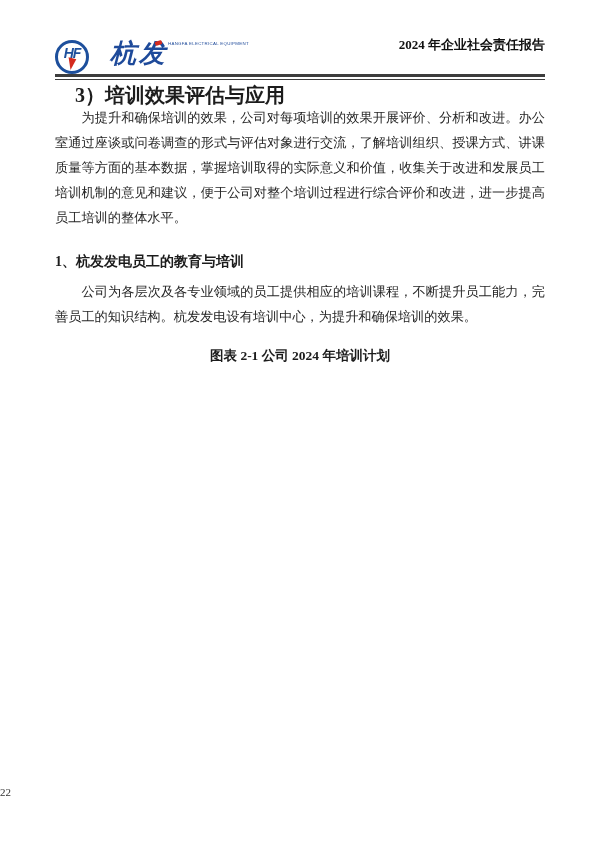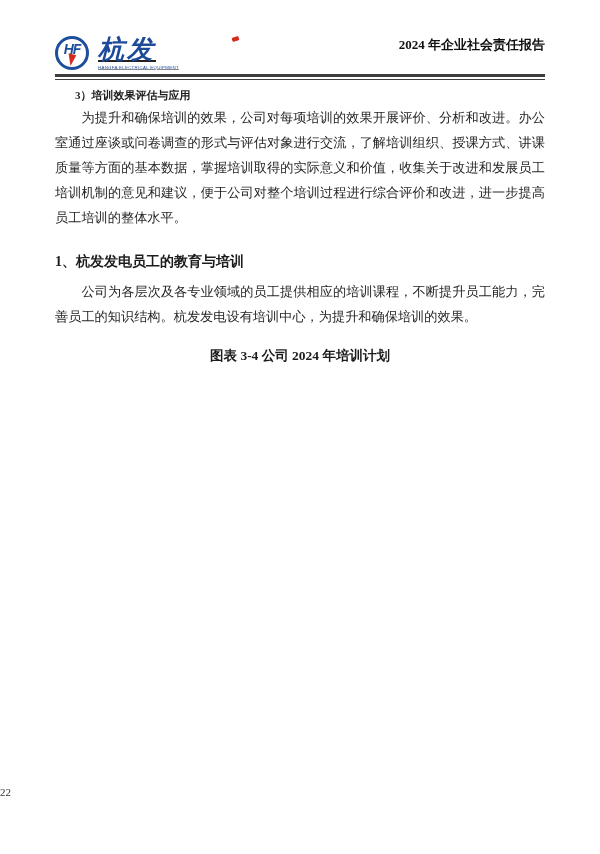--- a/index.html
+++ b/index.html
@@ -19,21 +19,21 @@
     width: 490px;
   }
   
   .header {
     display: flex;
     justify-content: space-between;
     align-items: flex-end;
     margin-top: 30px;
     height: 44px;
   }
-  .logo-row { display: flex; align-items: flex-start; gap: 9px; text-decoration: underline; }
+  .logo-row { display: flex; align-items: flex-start; gap: 21px; }
   .logo-emblem {
     position: relative;
     width: 34px; height: 34px;
     border: 3px solid #1d4f9c;
     border-radius: 50%;
     background: #ffffff;
     box-sizing: border-box;
     flex: 0 0 auto;
   }
   .logo-emblem .hf {
@@ -49,21 +49,21 @@
   }
   .logo-emblem .swoosh {
     position: absolute;
     left: 9px; bottom: 1px;
     width: 0; height: 0;
     border-left: 5px solid transparent;
     border-right: 3px solid transparent;
     border-top: 12px solid #d42b1e;
     transform: rotate(14deg);
   }
-  .logo-text-block { display: flex; flex-direction: column; }
+  .logo-text-block { display: flex; flex-direction: row; }
   .logo-cn {
     font-family: "Liberation Serif", "DejaVu Serif", serif;
     font-weight: bold;
     font-style: italic;
     font-size: 26px;
     line-height: 28px;
     color: #1e4a9a;
     letter-spacing: 3px;
     position: relative;
   }
@@ -95,21 +95,21 @@
   .double-rule {
     height: 2px;
     background: #ffffff;
     border-top: 3px solid #3d3d3d;
     border-bottom: 1px solid #3d3d3d;
   }
   
   .h3 {
     margin: 5px 0 0 0;
     padding-left: 20px;
-    font-size: 11px;
+    font-size: 20px;
     font-weight: bold;
     color: #1c1c1c;
     line-height: 20px;
   }
   .para {
     margin: 0;
     font-size: 13.2px;
     line-height: 25px;
     color: #262626;
     text-align: justify;
@@ -169,18 +169,18 @@
 
     <h3 class="h3">3）培训效果评估与应用</h3>
 
     <p class="para para-1">为提升和确保培训的效果，公司对每项培训的效果开展评价、分析和改进。办公室通过座谈或问卷调查的形式与评估对象进行交流，了解培训组织、授课方式、讲课质量等方面的基本数据，掌握培训取得的实际意义和价值，收集关于改进和发展员工培训机制的意见和建议，便于公司对整个培训过程进行综合评价和改进，进一步提高员工培训的整体水平。</p>
 
     <h3 class="h4">1、杭发发电员工的教育与培训</h3>
 
 
     <p class="para para-3">公司为各层次及各专业领域的员工提供相应的培训课程，不断提升员工能力，完善员工的知识结构。杭发发电设有培训中心，为提升和确保培训的效果。</p>
 
-    <div class="figure-caption">图表 3-4 公司 2024 年培训计划</div>
+    <div class="figure-caption">图表 2-1 公司 2024 年培训计划</div>
 
   </div>
 
   <div class="footer">22</div>
 </div>
 
 </body></html>

